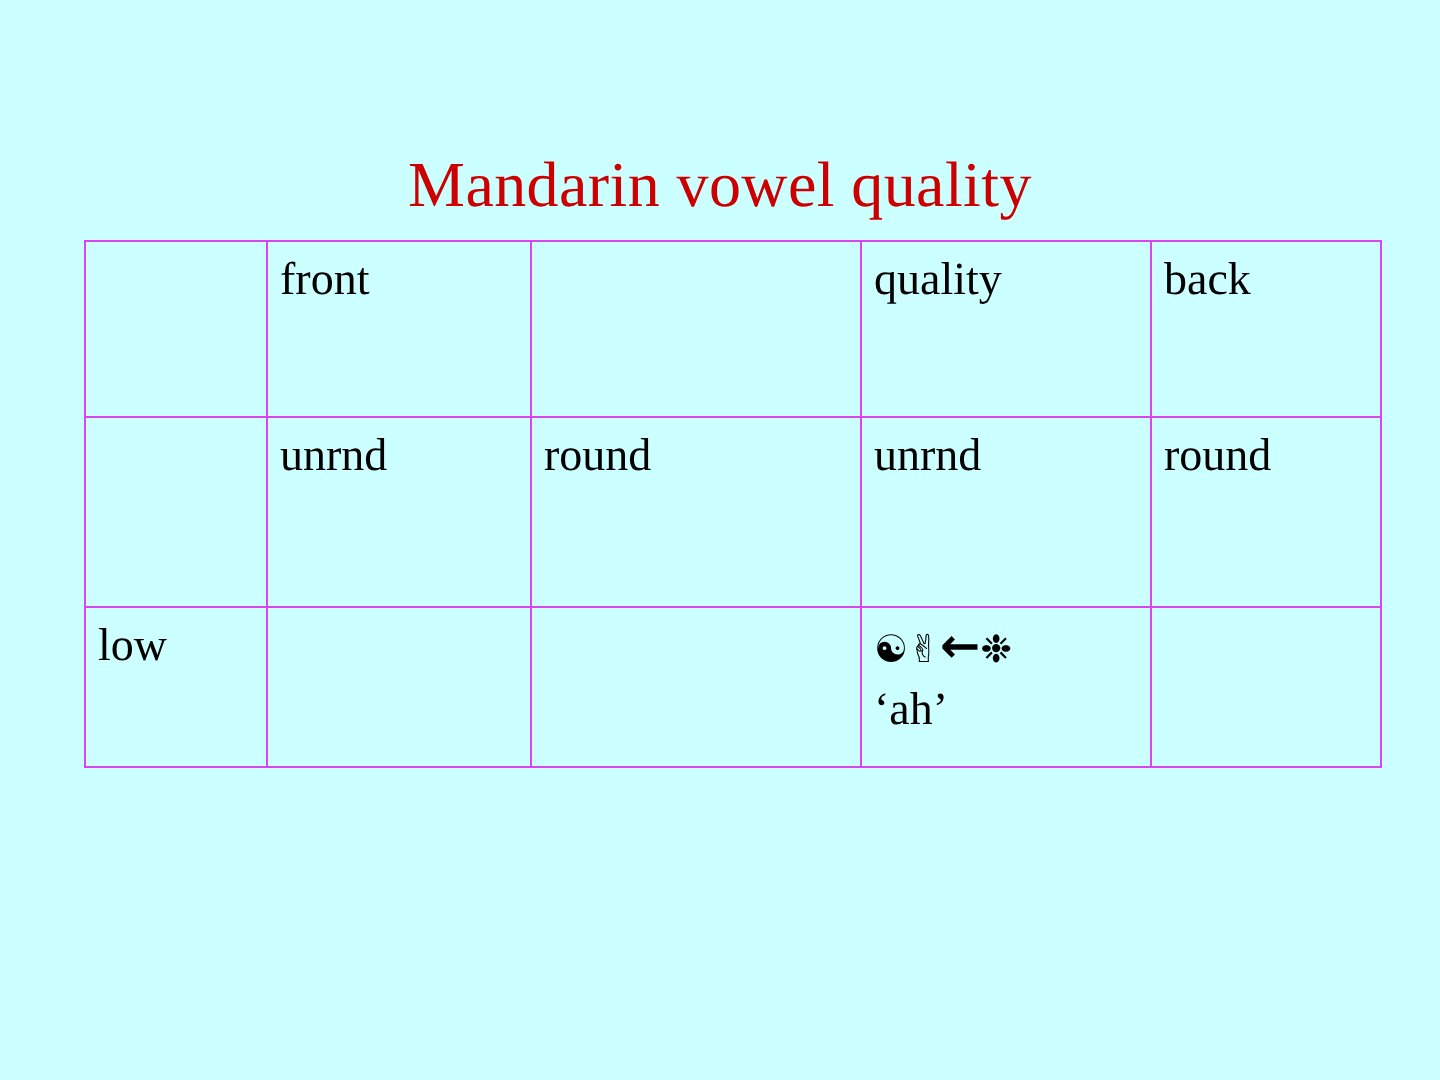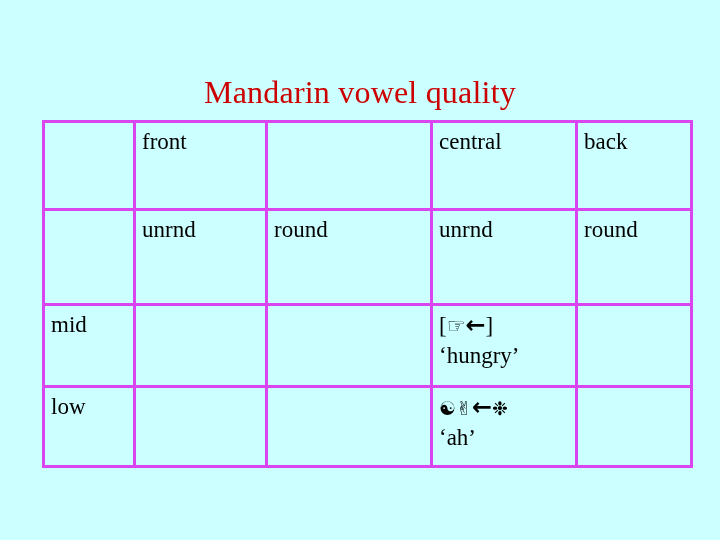--- a/index.html
+++ b/index.html
@@ -42,21 +42,21 @@
   #vowel-table {
     position: absolute;
     left: 42px;
     top: 120px;
     width: 648px;
     border-collapse: collapse;
     table-layout: fixed;
   }
 
   #vowel-table td {
-    border: 3px solid #d946ef;
+    border: 1px solid #d946ef;
     vertical-align: top;
     padding: 4px 0 0 6px;
     color: #000000;
     font-family: "Liberation Serif", serif;
     font-size: 23px;
     line-height: 30px;
     background: #ccffff;
   }
 
   .col-label  { width: 91px; }
@@ -125,45 +125,33 @@
       <col class="col-frnd">
       <col class="col-cen">
       <col class="col-back">
     </colgroup>
     <tbody>
 
       <tr class="r-head1">
         <td class="empty-cell"></td>
         <td>front</td>
         <td></td>
-        <td>central</td>
+        <td>quality</td>
         <td>back</td>
       </tr>
 
       <tr class="r-head2">
         <td class="empty-cell"></td>
         <td>unrnd</td>
         <td>round</td>
         <td>unrnd</td>
         <td>round</td>
       </tr>
 
 
-      <tr class="r-mid">
-        <td>mid</td>
-        <td class="empty-cell"></td>
-        <td class="empty-cell"></td>
-        <td>
-          <span class="cell-lines">
-            <span class="ln"><span>[</span><span class="dingbat">☞</span><span class="arrow-left">←</span><span>]</span></span>
-            <span class="ln">‘hungry’</span>
-          </span>
-        </td>
-        <td class="empty-cell"></td>
-      </tr>
 
       <tr class="r-low">
         <td>low</td>
         <td class="empty-cell"></td>
         <td class="empty-cell"></td>
         <td>
           <span class="cell-lines">
             <span class="ln"><span class="dingbat-sm">☯</span><span class="dingbat-sm">✌</span><span class="arrow-left">←</span><span class="dingbat-sm">❉</span></span>
             <span class="ln">‘ah’</span>
           </span>

